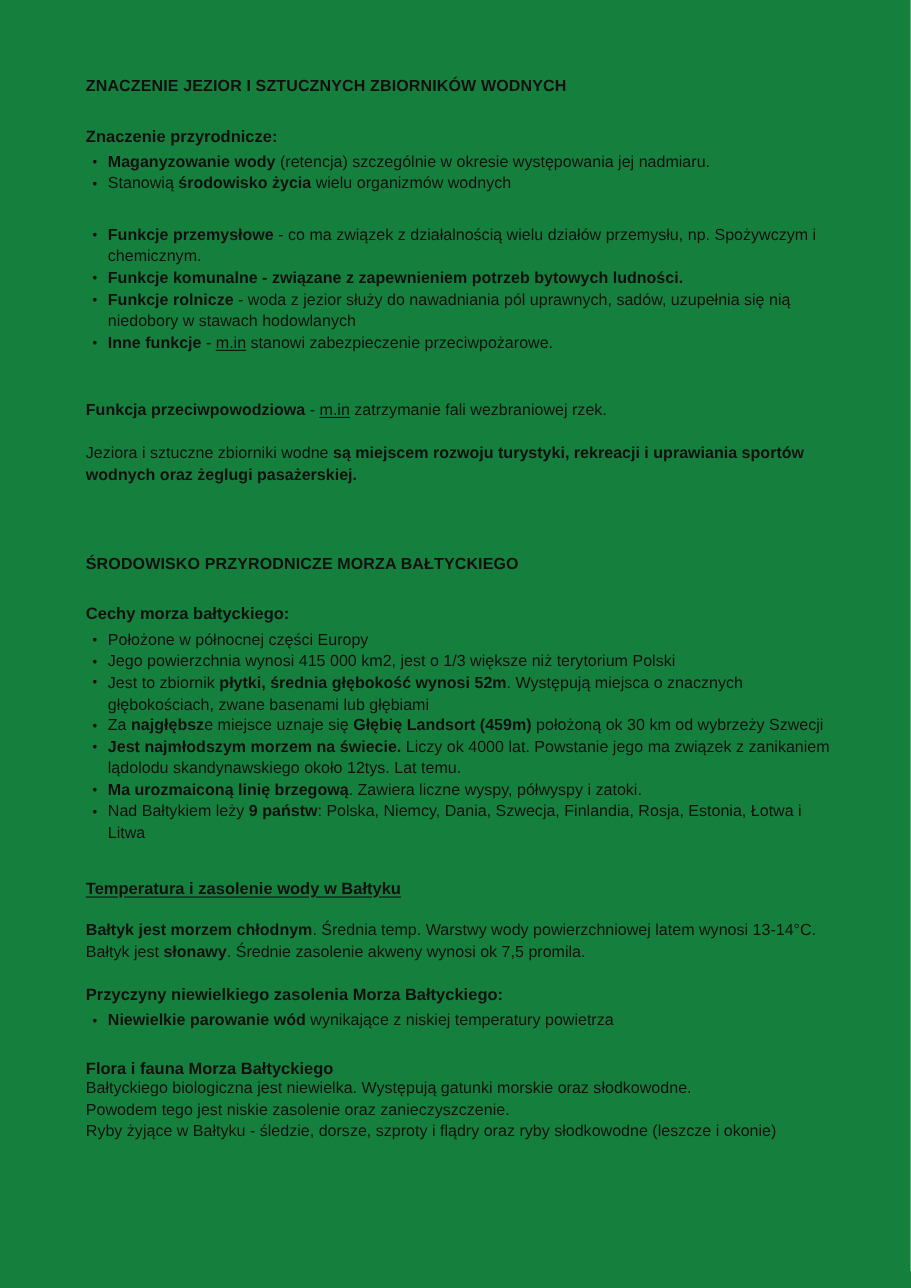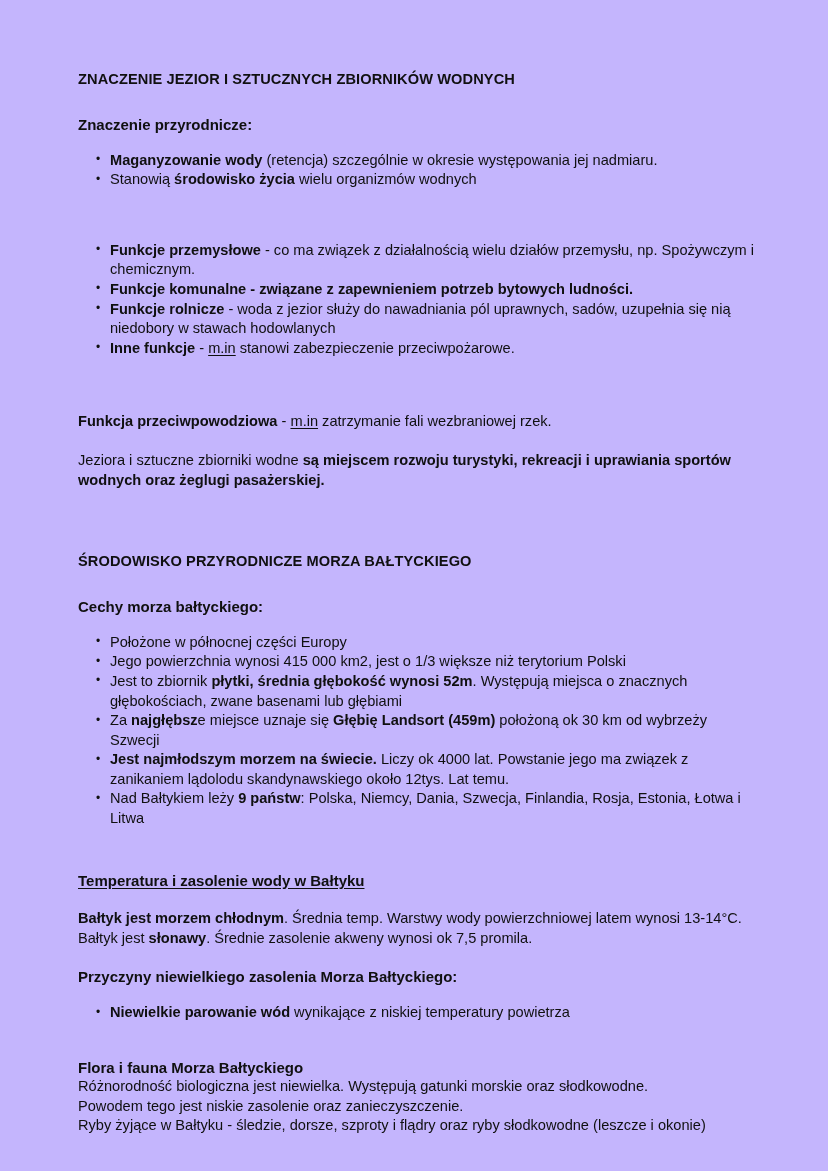--- a/index.html
+++ b/index.html
@@ -11,21 +11,21 @@
     width: 828px;
     height: 1171px;
     font-family: "Liberation Sans", sans-serif;
     color: #101010;
     -webkit-font-smoothing: antialiased;
   }
   .page {
     position: relative;
     width: 828px;
     height: 1171px;
-    background: #c4b5fd;
+    background: #15803d;
     box-sizing: border-box;
     padding: 70px 60px 0 78px;
     overflow: hidden;
   }
   .doc {
     width: 692px;
     font-size: 14.6px;
     line-height: 19.6px;
   }
   h1.section-title {
@@ -40,21 +40,21 @@
     font-weight: bold;
     font-size: 15px;
     line-height: 19.6px;
   }
   .subhead.underlined {
     text-decoration: underline;
     text-underline-offset: 2px;
   }
   ul.bullets {
     list-style: none;
-    margin: 16px;
+    margin: 4px;
     padding: 0;
   }
   ul.bullets > li {
     position: relative;
     padding-left: 16px;
     margin: 0;
     line-height: 19.6px;
   }
   ul.bullets > li::before {
     content: "\2022";
@@ -145,20 +145,23 @@
       <li>
         <span>Jest to zbiornik </span><b>płytki, średnia głębokość wynosi 52m</b><span>. Występują miejsca o znacznych głębokościach, zwane basenami lub głębiami</span>
       </li>
       <li>
         <span>Za </span><b>najgłębsz</b><span>e miejsce uznaje się </span><b>Głębię Landsort (459m)</b><span> położoną ok 30 km od wybrzeży Szwecji</span>
       </li>
       <li>
         <b>Jest najmłodszym morzem na świecie.</b><span> Liczy ok 4000 lat. Powstanie jego ma związek z zanikaniem lądolodu skandynawskiego około 12tys. Lat temu.</span>
       </li>
       <li>
+        <b>Ma urozmaiconą linię brzegową</b><span>. Zawiera liczne wyspy, półwyspy i zatoki.</span>
+      </li>
+      <li>
         <span>Nad Bałtykiem leży </span><b>9 państw</b><span>: Polska, Niemcy, Dania, Szwecja, Finlandia, Rosja, Estonia, Łotwa i Litwa</span>
       </li>
     </ul>
 
     <div class="gap-lg"></div>
 
     <div class="subhead underlined">Temperatura i zasolenie wody w Bałtyku</div>
 
     <div class="gap-md"></div>
 
@@ -175,18 +178,18 @@
 
     <ul class="bullets">
       <li>
         <b>Niewielkie parowanie wód</b><span> wynikające z niskiej temperatury powietrza</span>
       </li>
     </ul>
 
     <div class="gap-md"></div>
 
     <div class="subhead">Flora i fauna Morza Bałtyckiego</div>
-    <div class="para">Różnorodność biologiczna jest niewielka. Występują gatunki morskie oraz słodkowodne.</div>
+    <div class="para">Bałtyckiego biologiczna jest niewielka. Występują gatunki morskie oraz słodkowodne.</div>
     <div class="para">Powodem tego jest niskie zasolenie oraz zanieczyszczenie.</div>
     <div class="para">Ryby żyjące w Bałtyku - śledzie, dorsze, szproty i flądry oraz ryby słodkowodne (leszcze i okonie)</div>
 
   </div>
 </div>
 
 </body></html>

